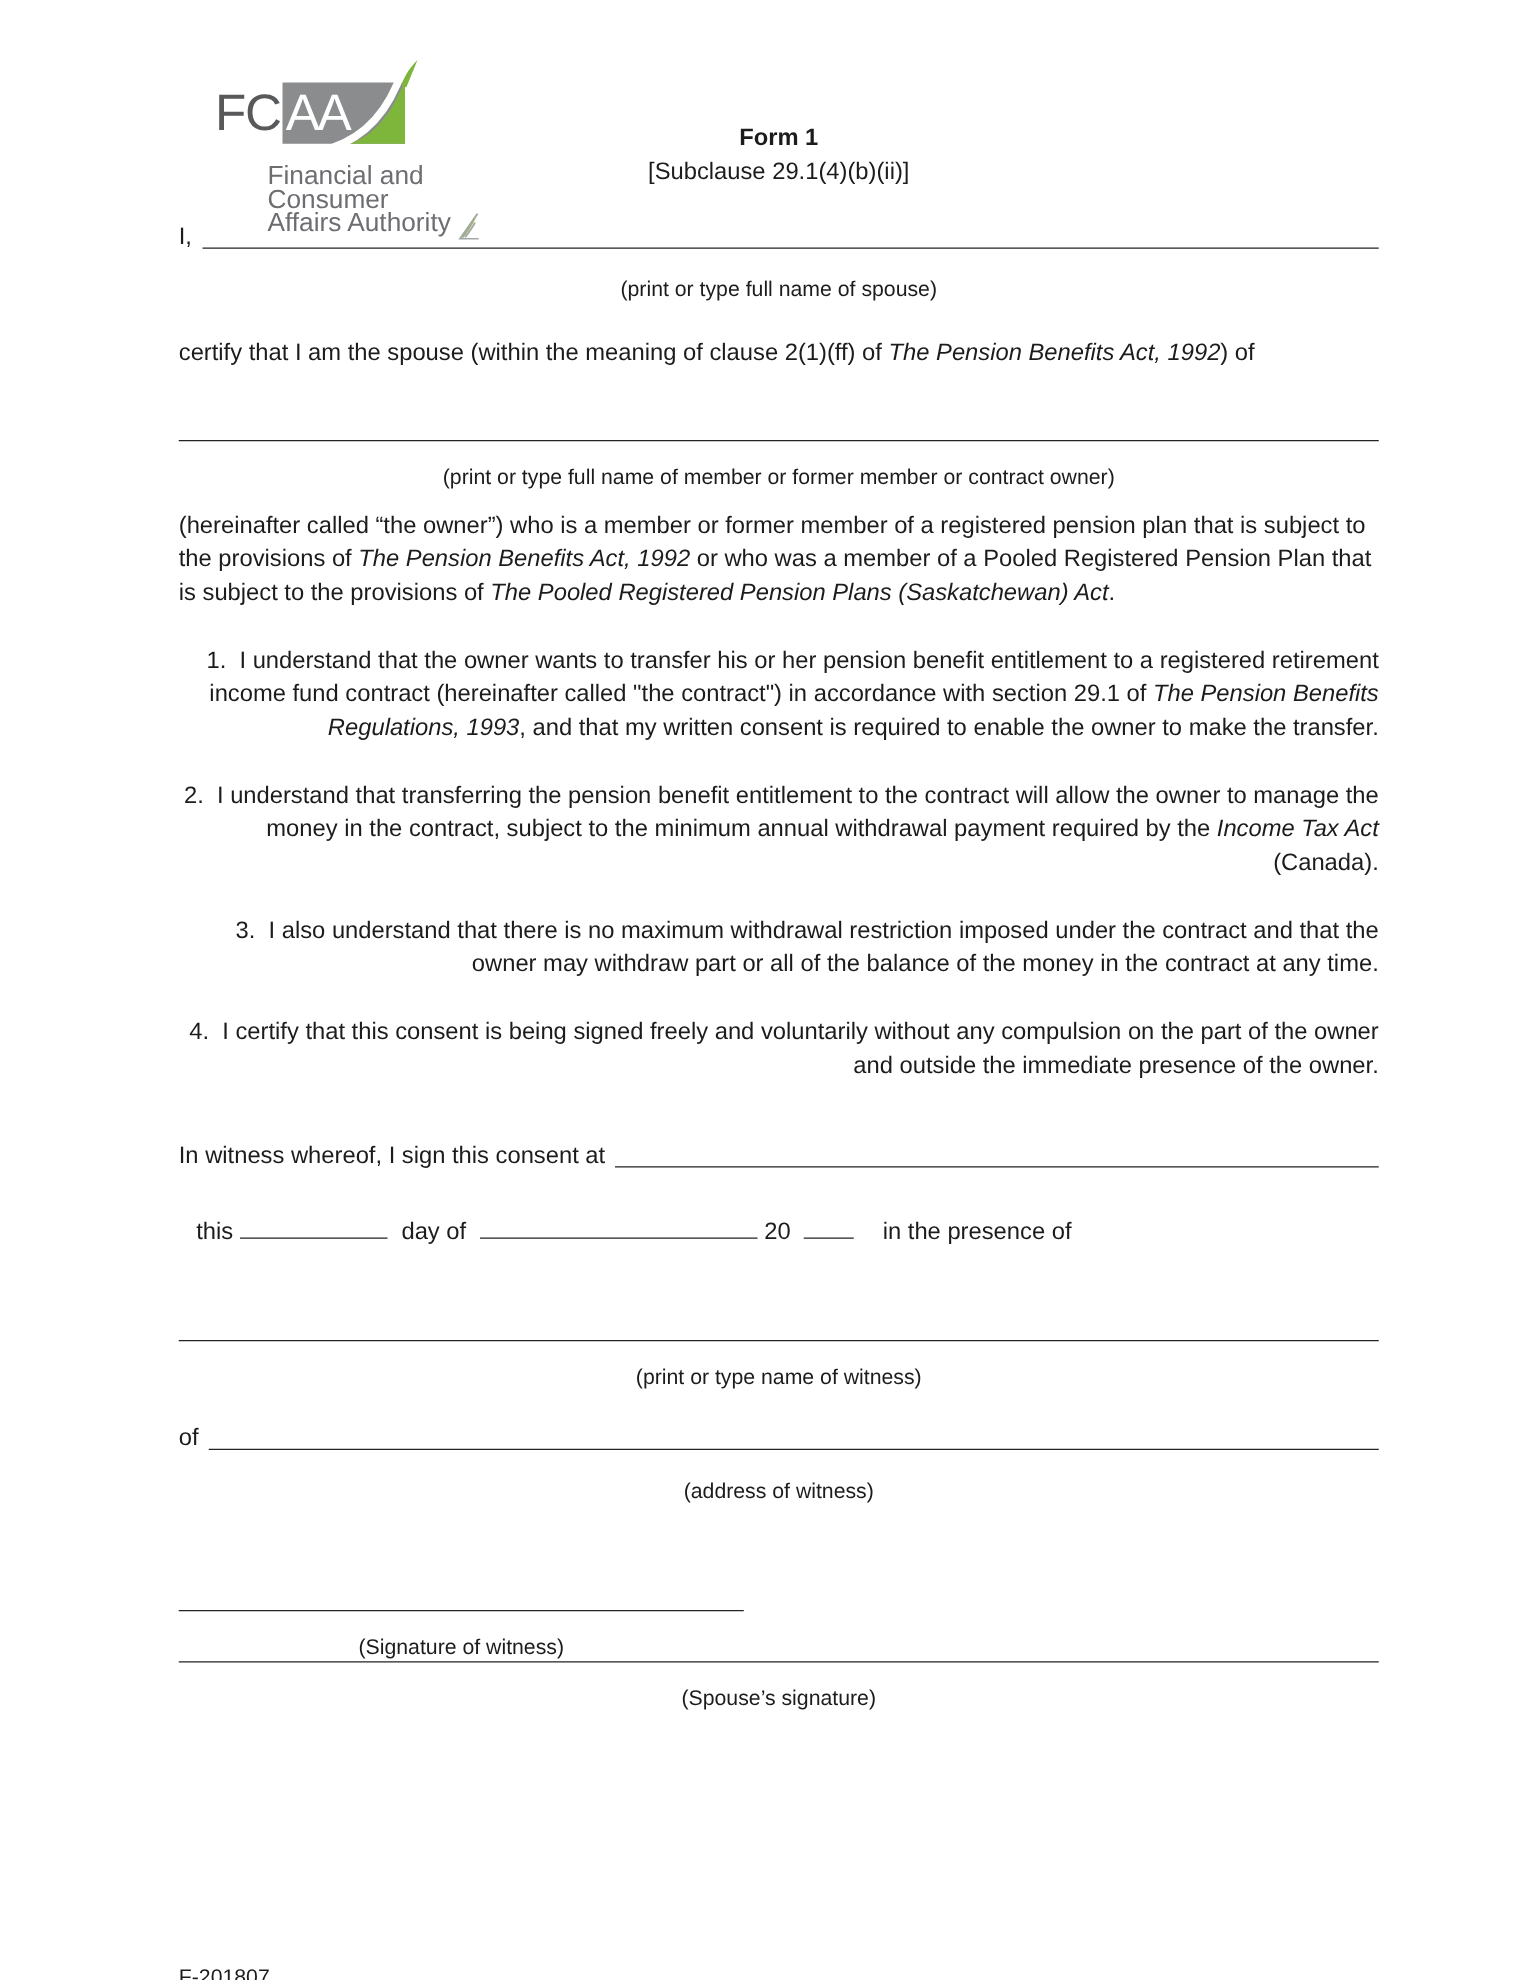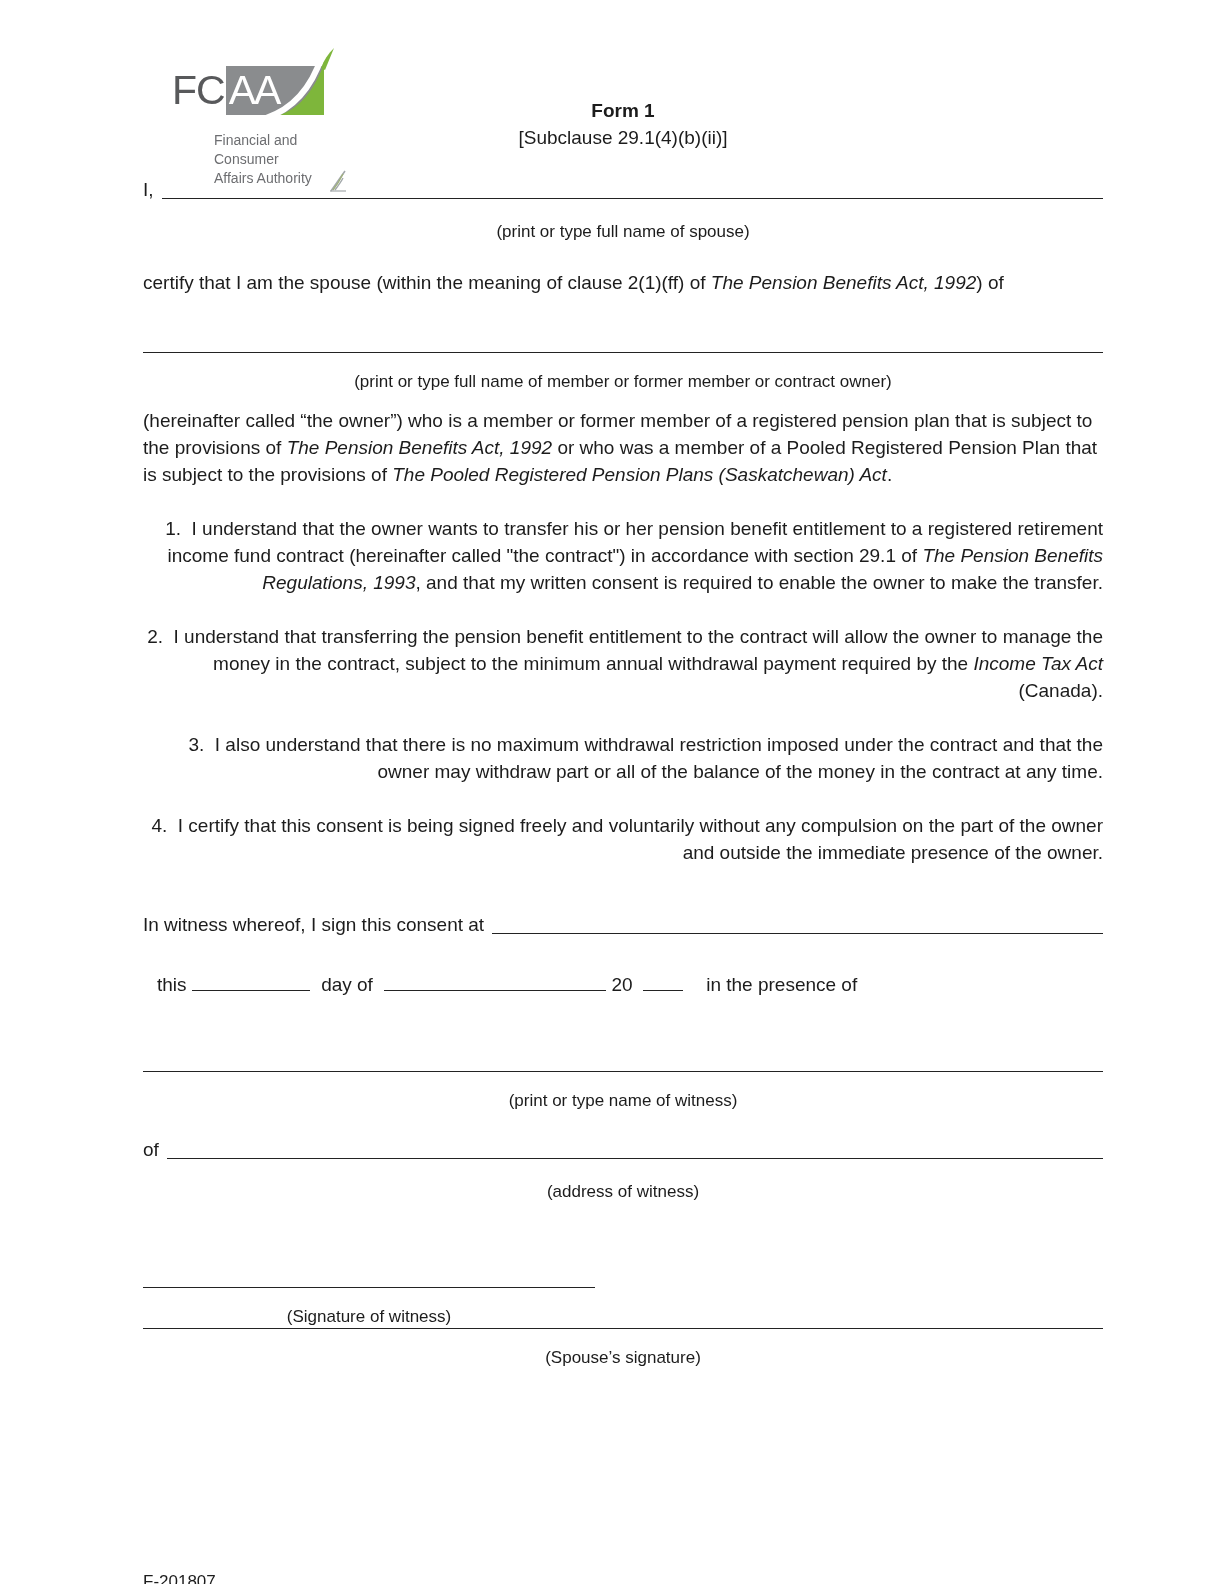--- a/index.html
+++ b/index.html
@@ -23,21 +23,21 @@
   }
   .aa-box{
     position:relative;width:98px;height:49px;margin-left:1px;
     background:var(--box-gray,#8a8c8e);
     color:#ffffff;font-size:41px;line-height:48px;letter-spacing:-2px;
     padding-left:3px;box-sizing:border-box;
   }
   .aa-box svg{position:absolute;right:-12px;top:-14px;overflow:visible;}
   .org-name{
     margin-top:16px;margin-left:42px;
-    font-size:14px;line-height:19px;color:var(--org-gray,#6d6e71);
+    font-size:21px;line-height:19px;color:var(--org-gray,#6d6e71);
     position:relative;
   }
   .wheat{position:absolute;right:-24px;bottom:-4px;}
 
   
   .title-block{margin-top:97px;text-align:center;}
   .bold{font-weight:bold;}
 
   
   .line-row{display:flex;align-items:stretch;}

